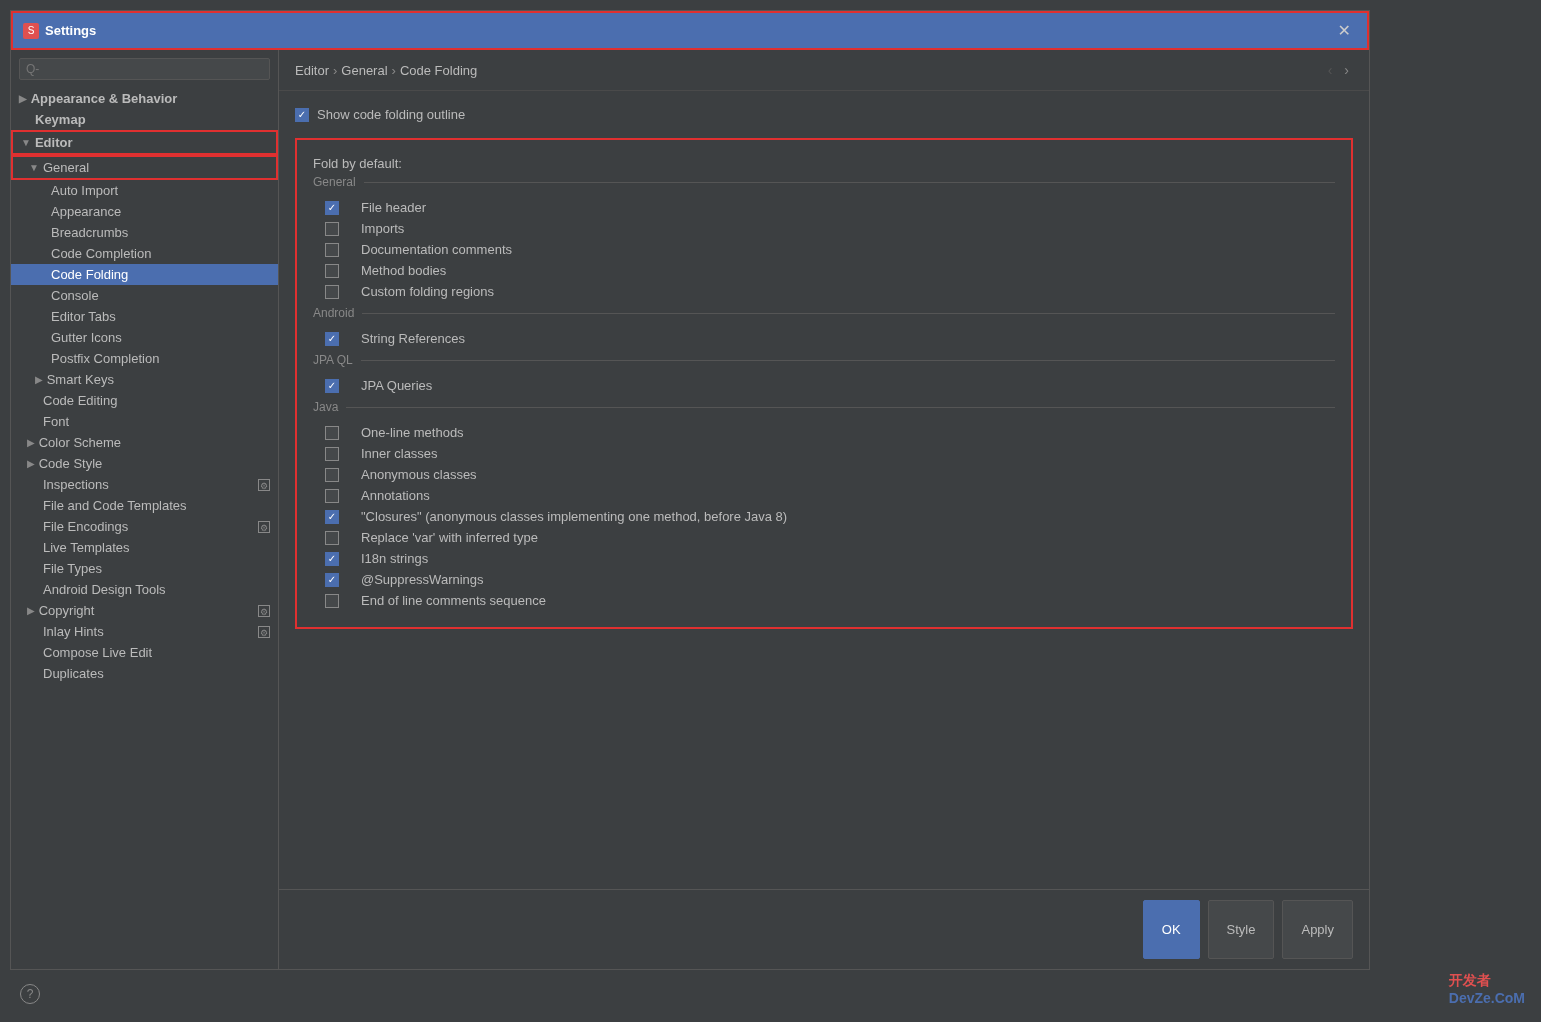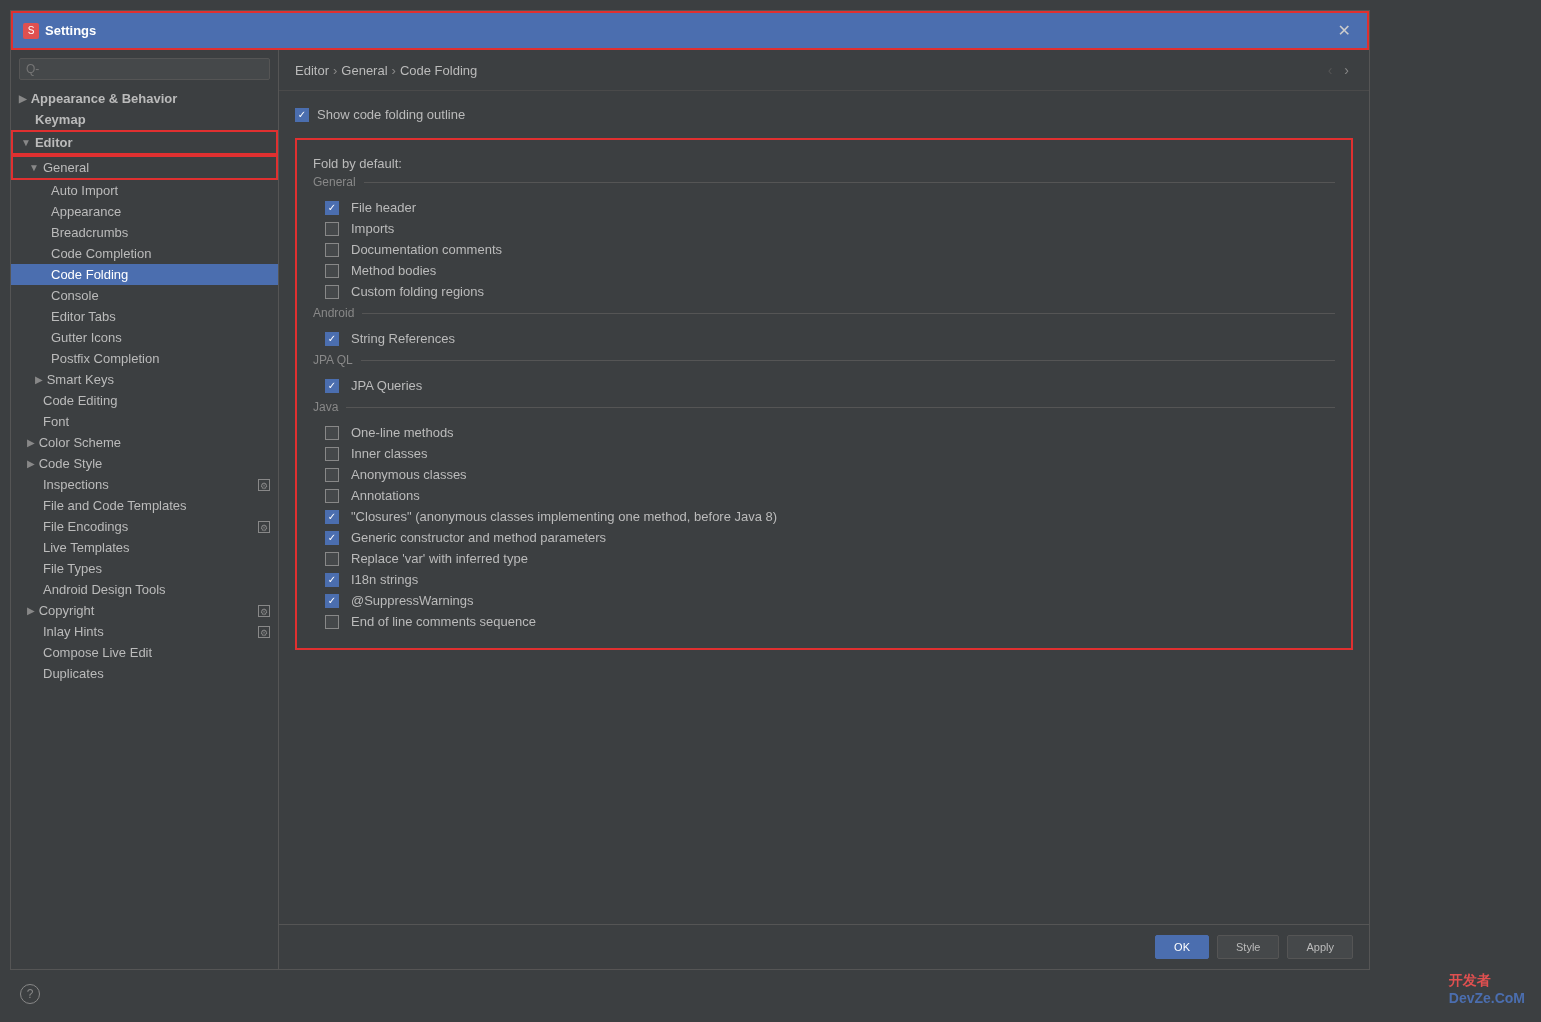--- a/index.html
+++ b/index.html
@@ -196,21 +196,21 @@
 
     .section-line {
       flex: 1;
       height: 1px;
       background: #555;
     }
 
     .checkbox-row {
       display: flex;
       align-items: center;
-      gap: 12px;
+      gap: 22px;
       padding: 3px 0 3px 12px;
       color: #bbbbbb;
       font-size: 13px;
     }
 
     .cb {
       width: 14px;
       height: 14px;
       border: 1px solid #888;
       background: #45484a;
@@ -236,22 +236,22 @@
       display: flex;
       justify-content: flex-end;
       gap: 8px;
       align-items: center;
       background: #3c3f41;
       border-top: 1px solid #555;
       flex-shrink: 0;
     }
 
     .btn {
-      padding: 5px 18px;
-      font-size: 11px;
+      padding: 21px 18px;
+      font-size: 13px;
       cursor: pointer;
       border-radius: 2px;
       border: 1px solid #555;
     }
 
     .btn-ok {
       background: #4b6eaf;
       color: white;
       border-color: #4b6eaf;
     }
@@ -535,24 +535,20 @@
                 </div>
                 <div class="checkbox-row">
                   <div class="cb"></div>
                   <span>Annotations</span>
                 </div>
                 <div class="checkbox-row">
                   <div class="cb checked"></div>
                   <span>"Closures" (anonymous classes implementing one method, before Java 8)</span>
                 </div>
                 <div class="checkbox-row">
-                  <div class="cb checked"></div>
-                  <span>Generic constructor and method parameters</span>
-                </div>
-                <div class="checkbox-row">
                   <div class="cb"></div>
                   <span>Replace 'var' with inferred type</span>
                 </div>
                 <div class="checkbox-row">
                   <div class="cb checked"></div>
                   <span>I18n strings</span>
                 </div>
                 <div class="checkbox-row">
                   <div class="cb checked"></div>
                   <span>@SuppressWarnings</span>

